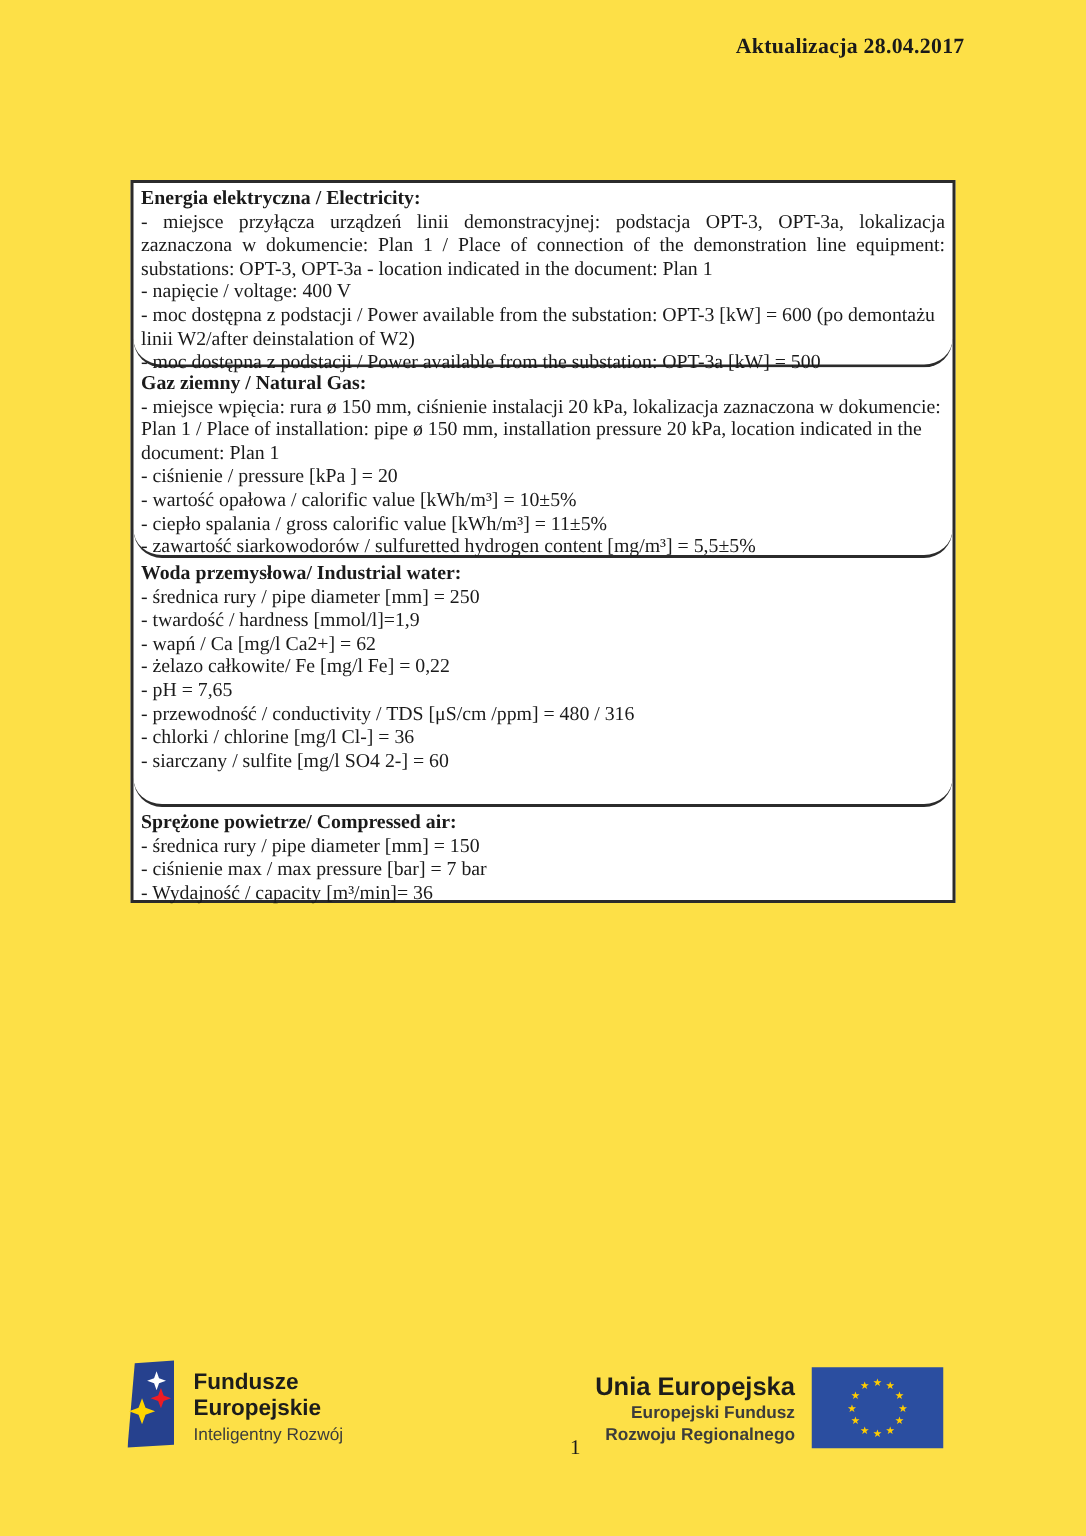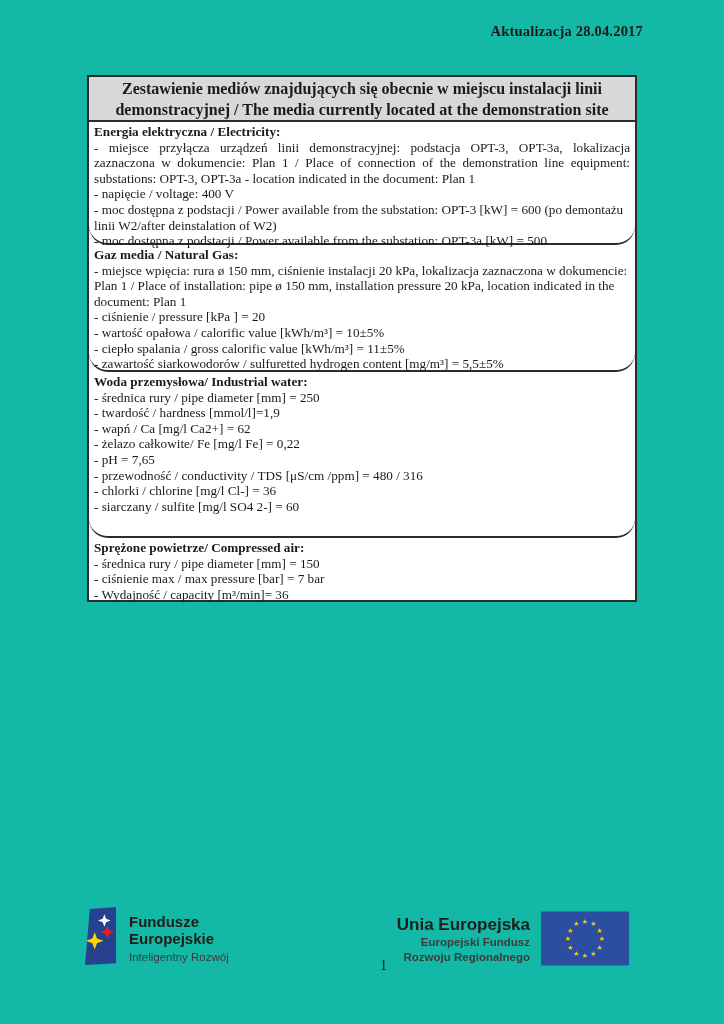--- a/index.html
+++ b/index.html
@@ -1,17 +1,17 @@
 <!DOCTYPE html>
 <html><head>
 <meta charset="utf-8">
 <style>
   html,body { margin:0; padding:0; background:#ffffff; }
   .page {
-    position:relative; width:724px; height:1024px; background:#14b8a6;
+    position:relative; width:724px; height:1024px; background:#fde047;
     font-family:"Liberation Serif", serif; color:#1a1a1a; overflow:hidden;
   }
   .update-date {
     position:absolute; top:23px; right:81px;
     font-size:14.5px; font-weight:bold; letter-spacing:0.2px;
   }
   .title-box {
     position:absolute; left:87px; top:75px; width:550px; box-sizing:border-box;
     border:2px solid #2b2b2b; background:#d8d8d8;
     text-align:center; font-weight:bold; font-size:16px; line-height:20.5px;
@@ -46,35 +46,34 @@
   .eu-flag-box { position:absolute; left:541px; top:911px; width:88px; height:55px; }
   .page-number { position:absolute; left:380px; top:958px; font-size:14px; }
 </style>
 </head>
 <body>
 
 <div class="page">
 
   <div class="update-date">Aktualizacja 28.04.2017</div>
 
-  <div class="title-box">Zestawienie mediów znajdujących się obecnie w miejscu instalacji linii demonstracyjnej / The media currently located at the demonstration site</div>
 
   <div class="media-table">
   <section class="section s0">
     <div class="heading">Energia elektryczna / Electricity:</div>
     <div class="items">
           <div class="item justify">- miejsce przyłącza urządzeń linii demonstracyjnej: podstacja OPT-3, OPT-3a, lokalizacja zaznaczona w dokumencie: Plan 1 / Place of connection of the demonstration line equipment: substations: OPT-3, OPT-3a - location indicated in the document: Plan 1</div>
           <div class="item">- napięcie / voltage: 400 V</div>
           <div class="item">- moc dostępna z podstacji / Power available from the substation: OPT-3 [kW] = 600 (po demontażu linii W2/after deinstalation of W2)</div>
           <div class="item">- moc dostępna z podstacji / Power available from the substation: OPT-3a [kW] = 500</div>
         </div>
   </section>
 
   <section class="section s1">
-    <div class="heading">Gaz media / Natural Gas:</div>
+    <div class="heading">Gaz ziemny / Natural Gas:</div>
     <div class="items">
           <div class="item">- miejsce wpięcia: rura ø 150 mm, ciśnienie instalacji 20 kPa, lokalizacja zaznaczona w dokumencie: Plan 1 / Place of installation: pipe ø 150 mm, installation pressure 20 kPa, location indicated in the document: Plan 1</div>
           <div class="item">- ciśnienie / pressure [kPa ] = 20</div>
           <div class="item">- wartość opałowa / calorific value [kWh/m³] = 10±5%</div>
           <div class="item">- ciepło spalania / gross calorific value [kWh/m³] = 11±5%</div>
           <div class="item">- zawartość siarkowodorów / sulfuretted hydrogen content [mg/m³] = 5,5±5%</div>
         </div>
   </section>
 
   <section class="section s2">

